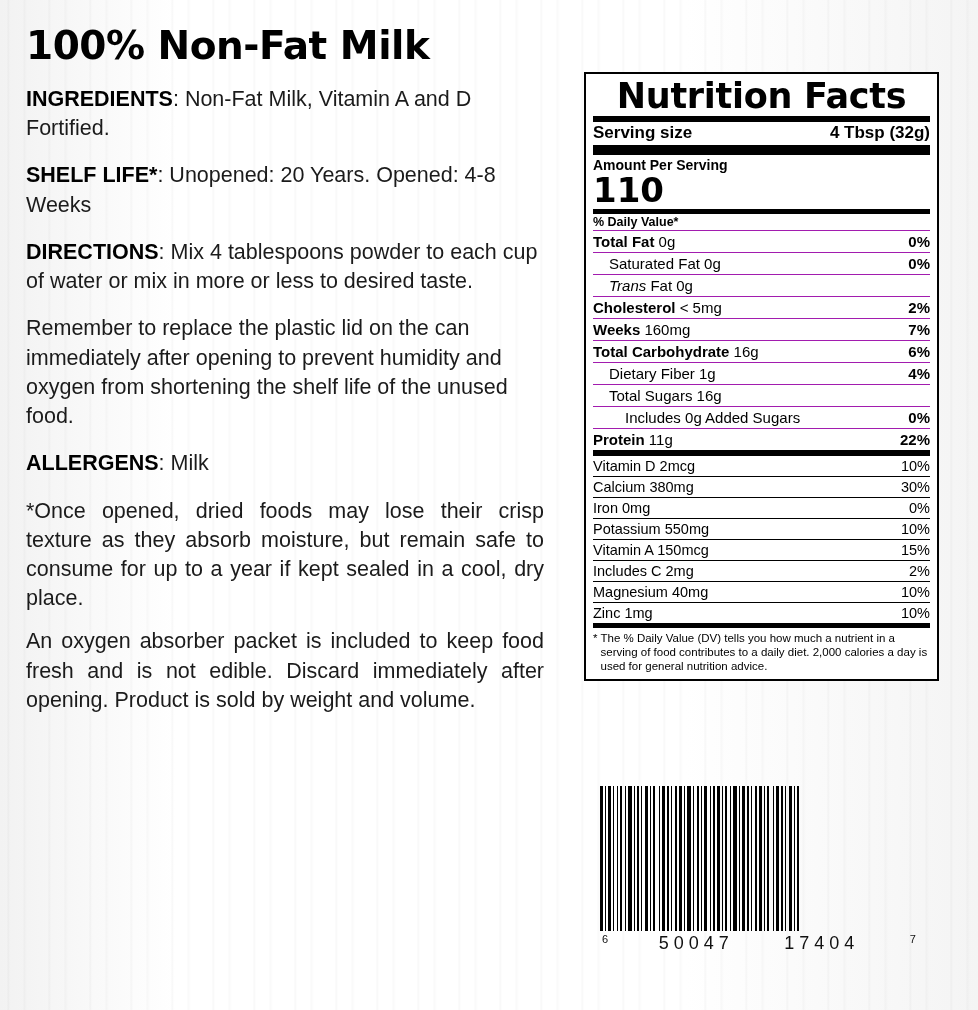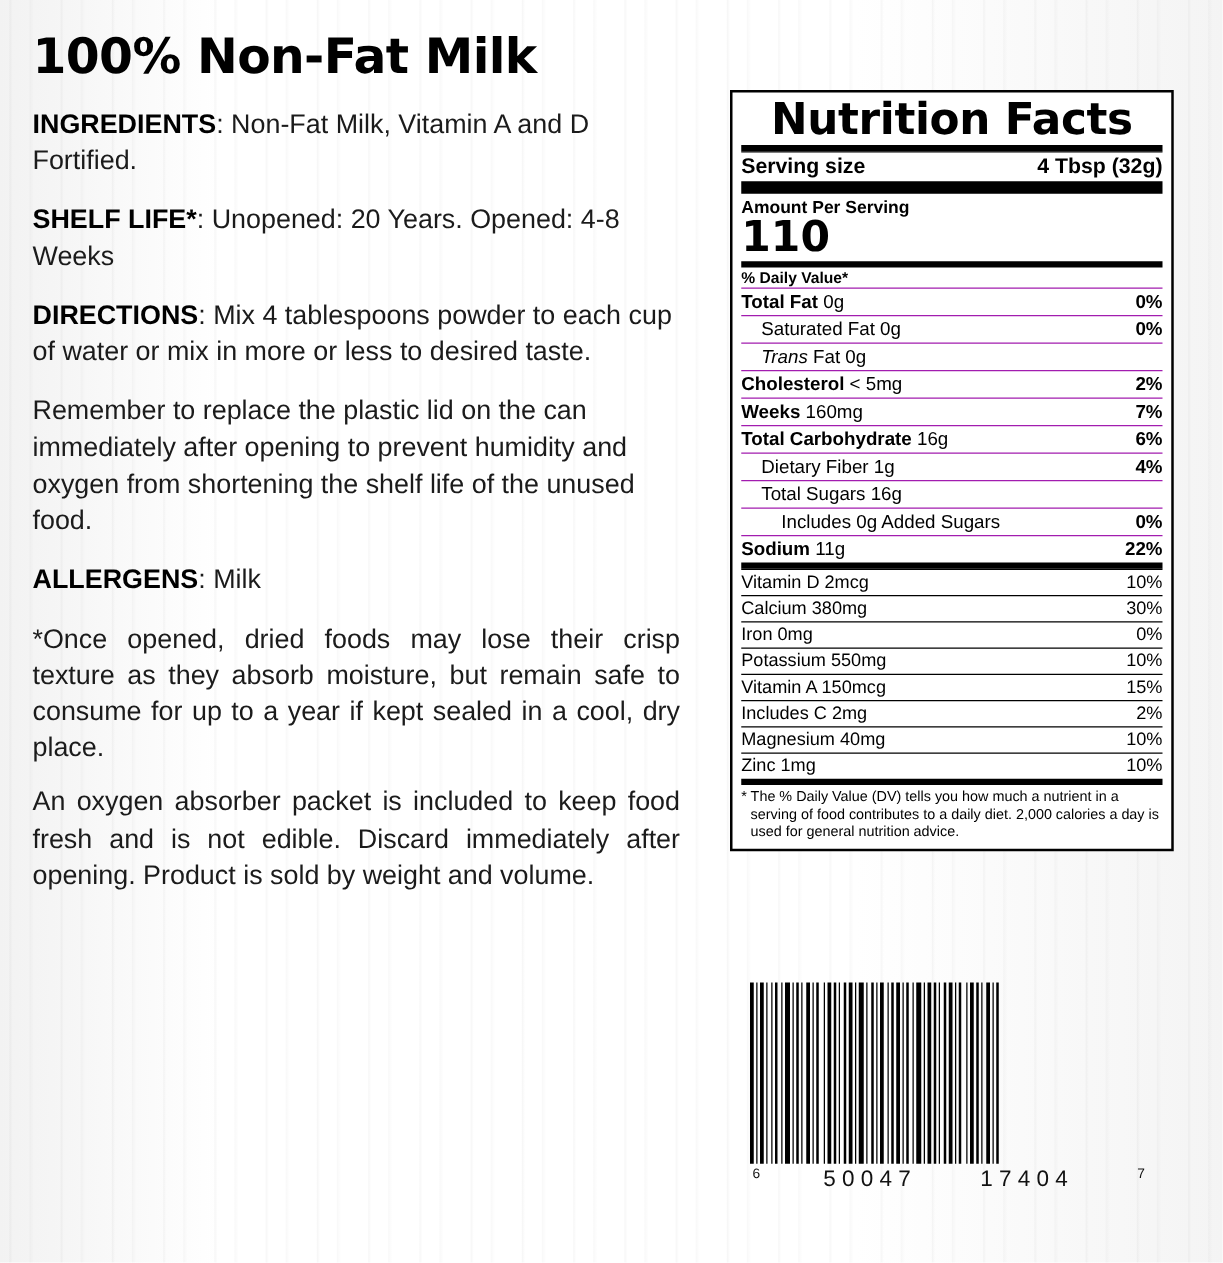--- a/index.html
+++ b/index.html
@@ -292,21 +292,21 @@
         </div>
         <div class="nf-row">
           <span class="lbl indent-1">Total Sugars 16g</span>
           <span class="val"></span>
         </div>
         <div class="nf-row">
           <span class="lbl indent-2">Includes 0g Added Sugars</span>
           <span class="val">0%</span>
         </div>
         <div class="nf-row">
-          <span class="lbl"><b>Sodium</b> 11g</span>
+          <span class="lbl"><b>Protein</b> 11g</span>
           <span class="val">22%</span>
         </div>
       </div>
 
     <div class="rule-med"></div>
 
     <div id="nf-vitamins">
         <div class="nf-vit-row no-rule">
           <span class="lbl">Vitamin D 2mcg</span>
           <span class="val">10%</span>

